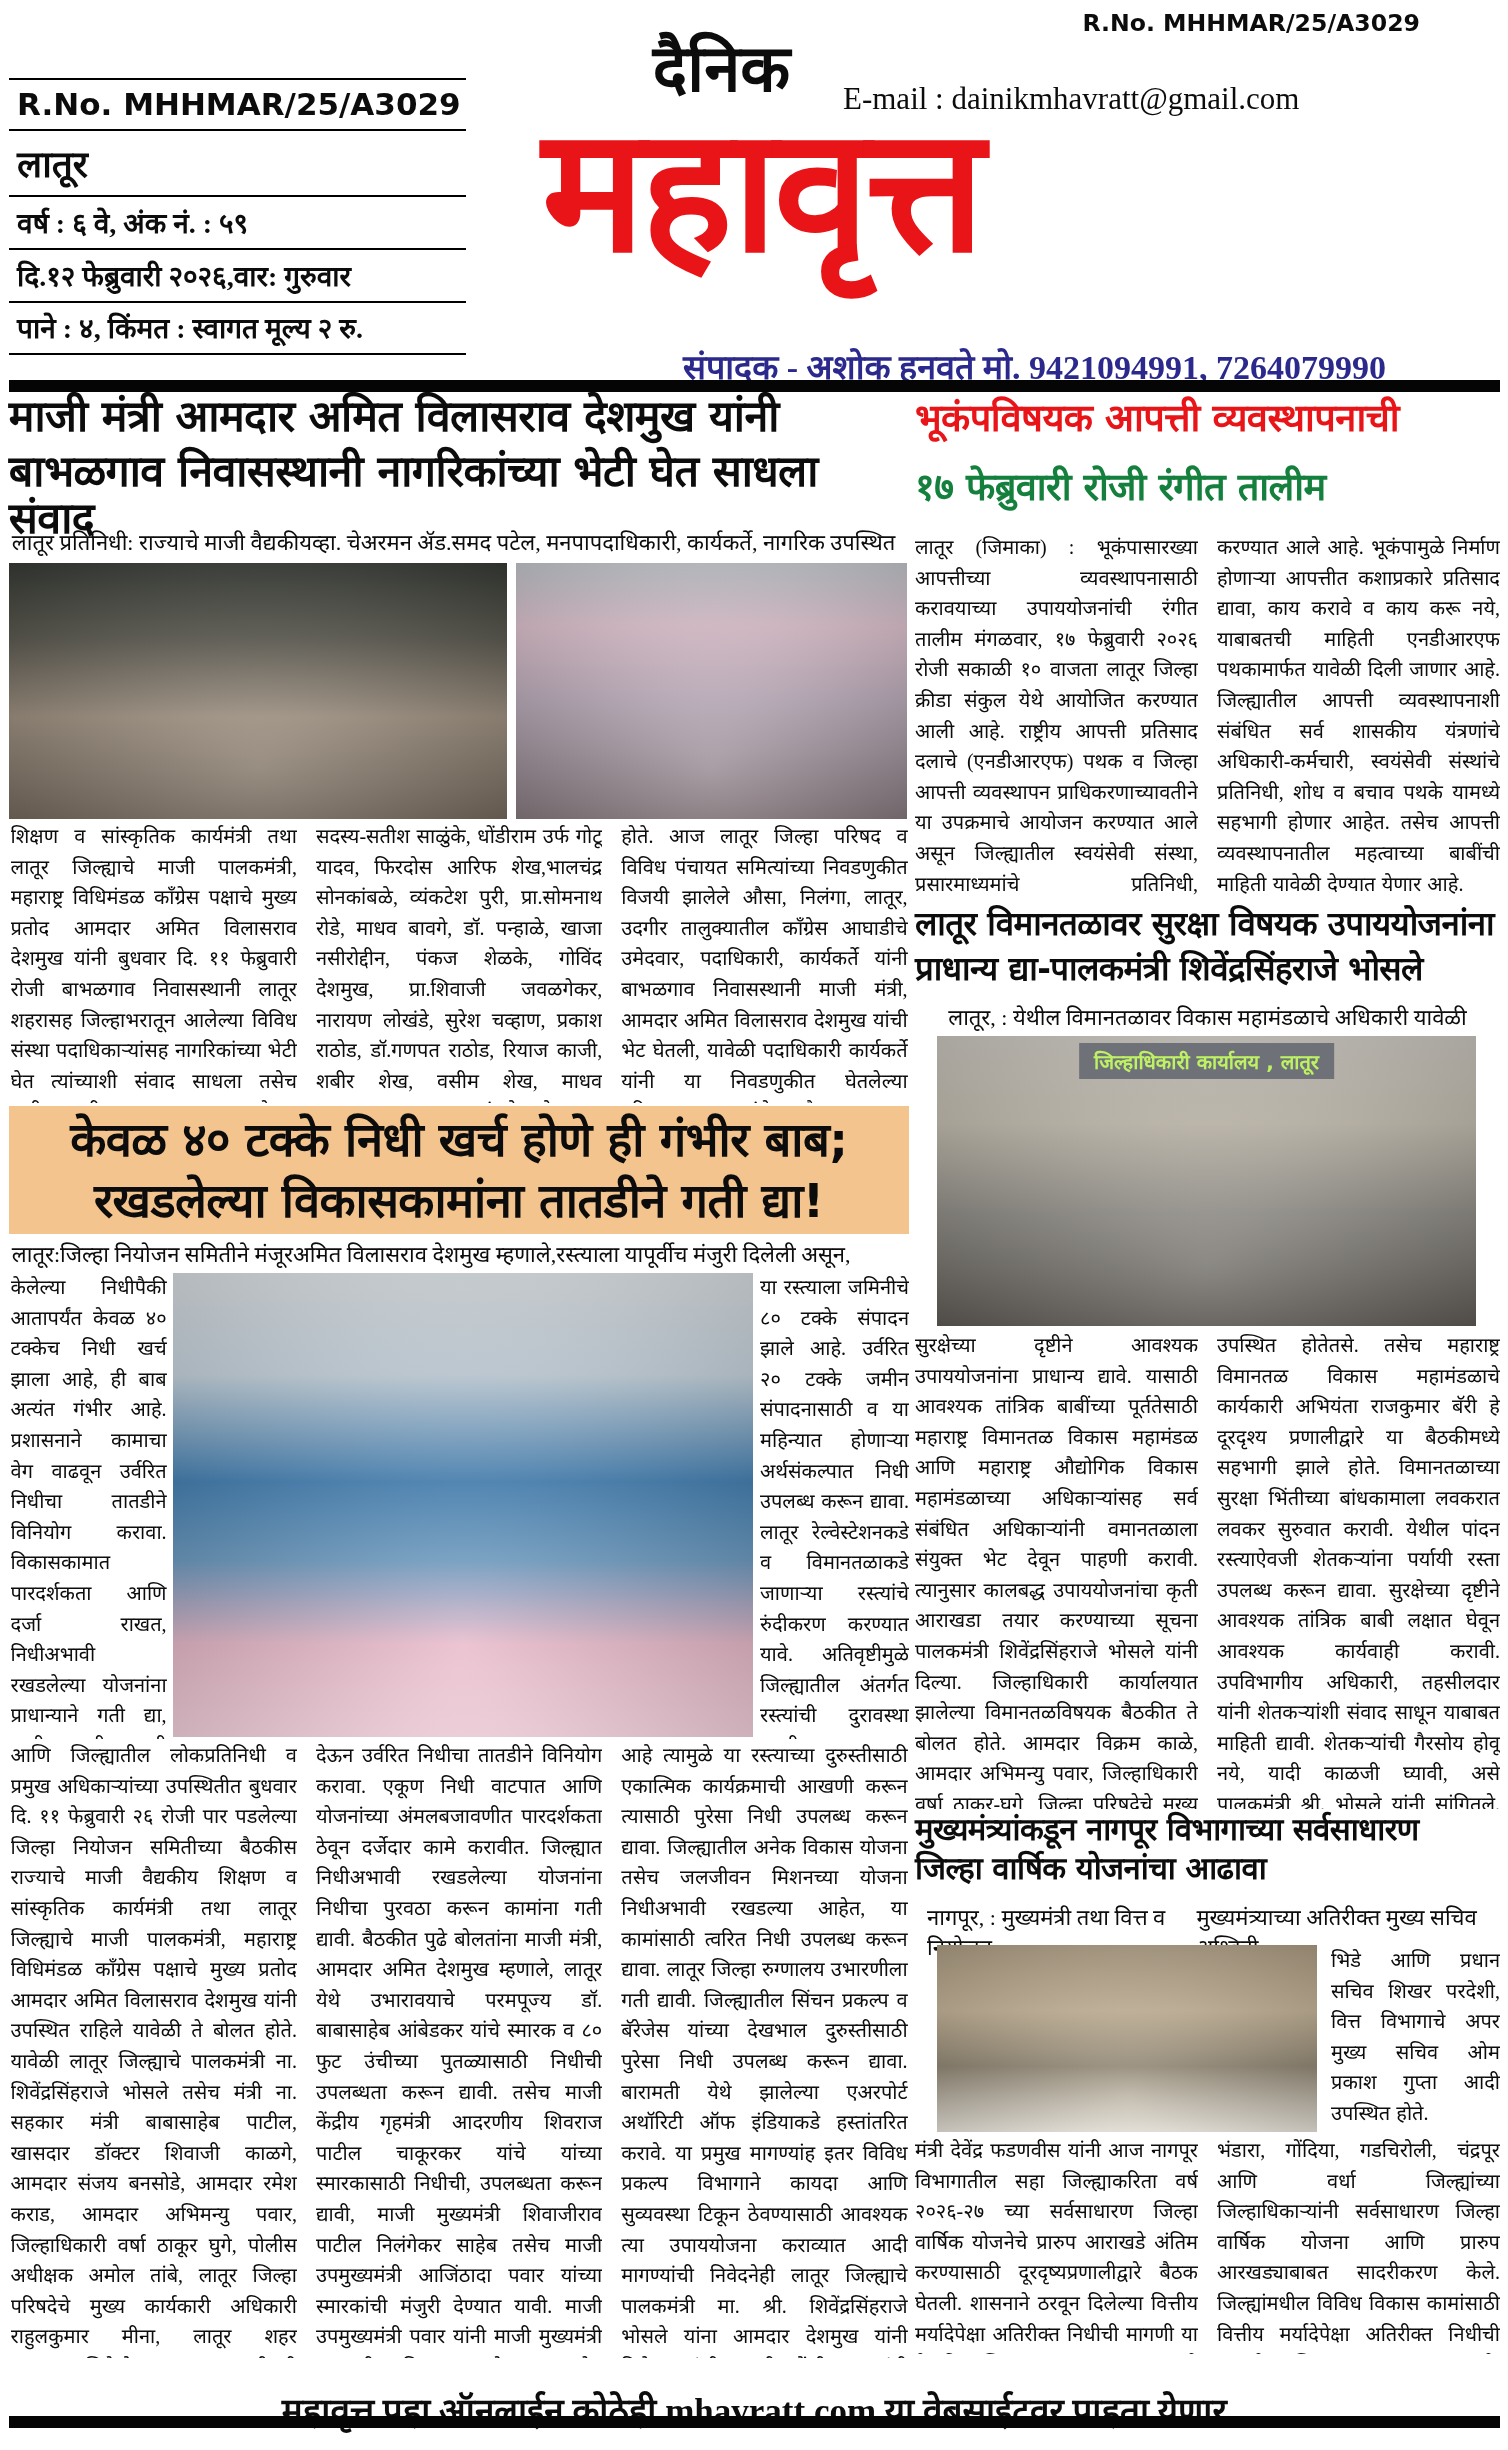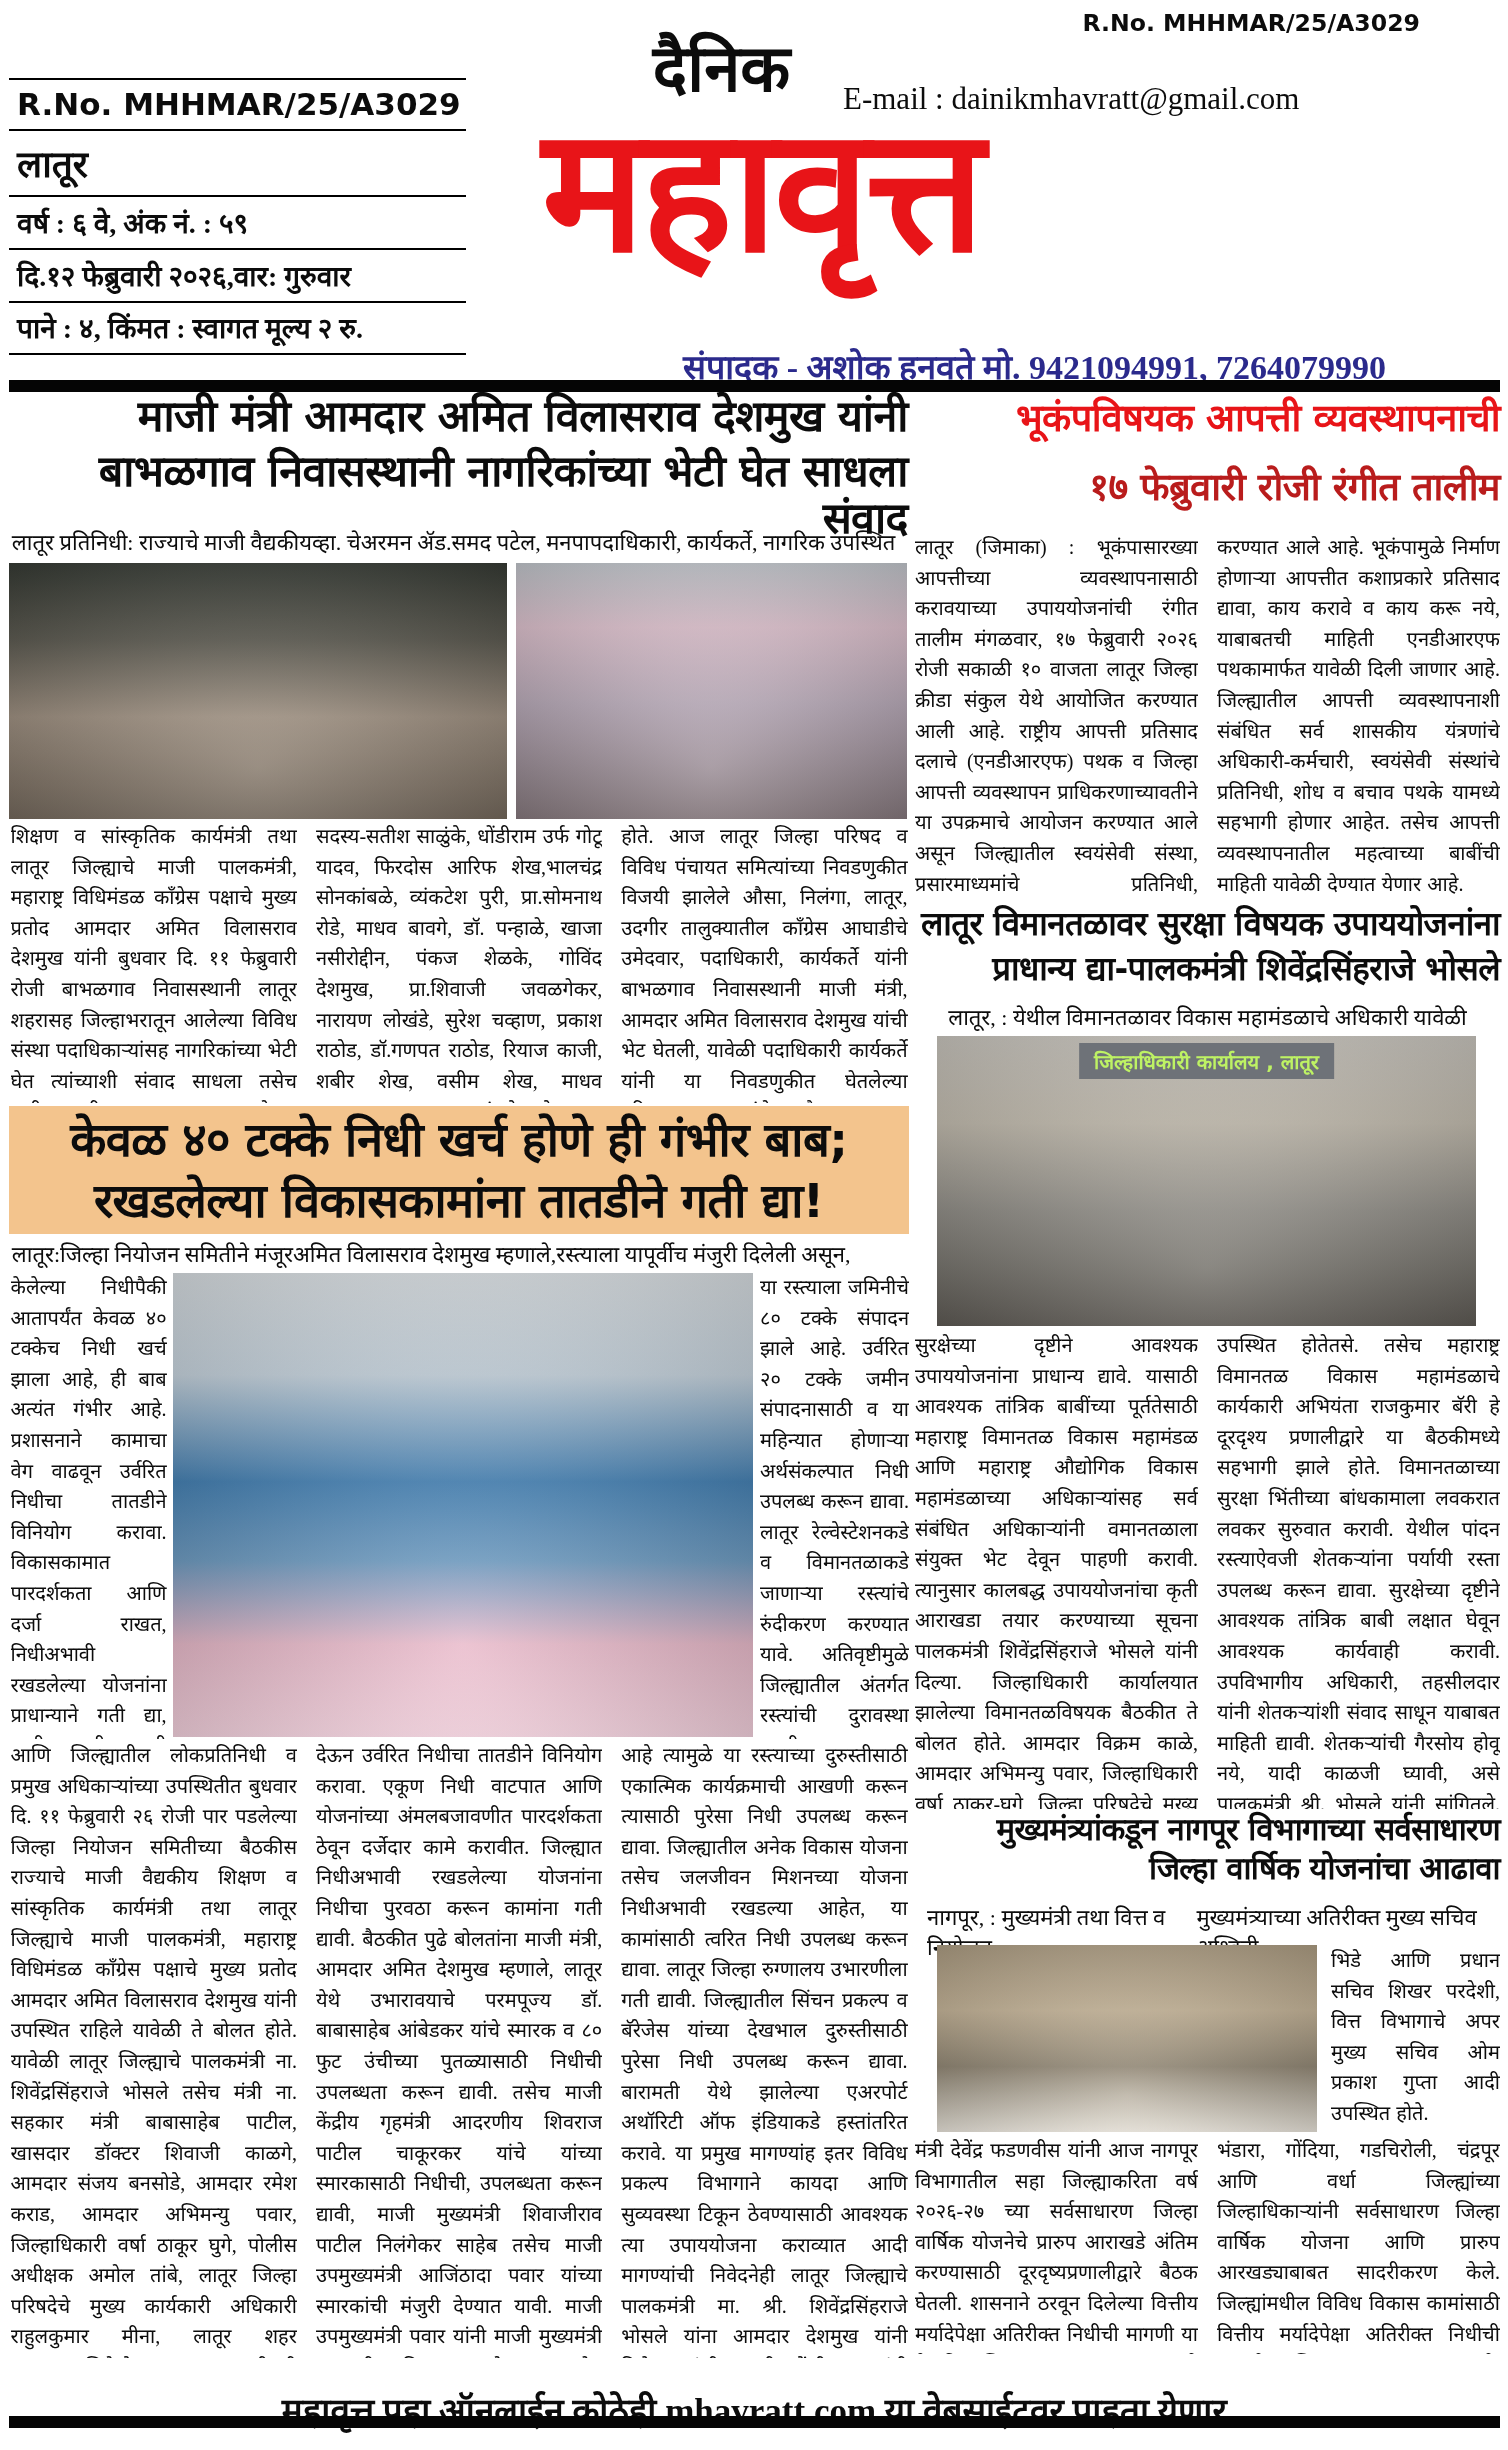--- a/index.html
+++ b/index.html
@@ -21,21 +21,21 @@
   .info-city  { font-size:37px; font-weight:bold; }
   .info-small { font-size:28px; font-weight:bold; }
   .dainik { left:583px; top:22.4px; width:277px; font-size:65px; font-weight:bold; text-align:center; }
   .email  { left:843px; top:57px; width:660px; font-size:31px; }
   .brand  { left:542px; top:83px; width:937px; font-size:172px; line-height:1.25;
             font-weight:bold; letter-spacing:-3.5px; }
   .editor { left:566px; top:319px; width:937px; font-size:34px; font-weight:bold; text-align:center; }
   .bar    { left:8.8px; right:8.3px; height:12.4px; background:#050505; }
 
   
-  .hl { font-weight:bold; text-align:right; line-height:1.1; font-family:"DejaVu Sans",sans-serif; letter-spacing:-0.6px; }
+  .hl { font-weight:bold; text-align:left; line-height:1.1; font-family:"DejaVu Sans",sans-serif; letter-spacing:-0.6px; }
   .h1a { left:8.8px; top:393px;  width:899px; font-size:43px; }
   .h1b { left:8.8px; top:448px;  width:899px; font-size:43px; }
   .h2a { left:915px; top:398px; width:585px; font-size:38px; }
   .h2b { left:915px; top:467px; width:585px; font-size:38px; }
   .h3a { left:915px; top:906px; width:585px; font-size:33px; }
   .h3b { left:915px; top:951px; width:585px; font-size:33px; }
   .h4a { left:915px; top:1812px; width:585px; font-size:31px; }
   .h4b { left:915px; top:1851px; width:585px; font-size:31px; }
 
   .byline-row { display:flex; justify-content:flex-start; font-size:22px; }
@@ -139,21 +139,21 @@
       <div class="ph-glass"></div>
     </div>
   <div class="abs bt ncol-r">या रस्त्याला जमिनीचे ८० टक्के संपादन झाले आहे. उर्वरित २० टक्के जमीन संपादनासाठी व या महिन्यात होणाऱ्या अर्थसंकल्पात निधी उपलब्ध करून द्यावा. लातूर रेल्वेस्टेशनकडे व विमानतळाकडे जाणाऱ्या रस्त्यांचे रुंदीकरण करण्यात यावे. अतिवृष्टीमुळे जिल्ह्यातील अंतर्गत रस्त्यांची दुरावस्था झाली</div>
   <div class="abs cols textB">
     <div class="bt">आणि जिल्ह्यातील लोकप्रतिनिधी व प्रमुख अधिकाऱ्यांच्या उपस्थितीत बुधवार दि. ११ फेब्रुवारी २६ रोजी पार पडलेल्या जिल्हा नियोजन समितीच्या बैठकीस राज्याचे माजी वैद्यकीय शिक्षण व सांस्कृतिक कार्यमंत्री तथा लातूर जिल्ह्याचे माजी पालकमंत्री, महाराष्ट्र विधिमंडळ काँग्रेस पक्षाचे मुख्य प्रतोद आमदार अमित विलासराव देशमुख यांनी उपस्थित राहिले यावेळी ते बोलत होते. यावेळी लातूर जिल्ह्याचे पालकमंत्री ना. शिवेंद्रसिंहराजे भोसले तसेच मंत्री ना. सहकार मंत्री बाबासाहेब पाटील, खासदार डॉक्टर शिवाजी काळगे, आमदार संजय बनसोडे, आमदार रमेश कराड, आमदार अभिमन्यु पवार, जिल्हाधिकारी वर्षा ठाकूर घुगे, पोलीस अधीक्षक अमोल तांबे, लातूर जिल्हा परिषदेचे मुख्य कार्यकारी अधिकारी राहुलकुमार मीना, लातूर शहर महानगरपालिकेचे आयुक्त श्रीमती मानसी, लातूर नियोजन अधिकारी सोमनाथ रेड्डी आदींसह संबंधित विभागाचे अधिकारी उपस्थित होते. यावेळी बोलतांना माजी मंत्री, आमदार</div>
     <div class="bt">देऊन उर्वरित निधीचा तातडीने विनियोग करावा. एकूण निधी वाटपात आणि योजनांच्या अंमलबजावणीत पारदर्शकता ठेवून दर्जेदार कामे करावीत. जिल्ह्यात निधीअभावी रखडलेल्या योजनांना निधीचा पुरवठा करून कामांना गती द्यावी. बैठकीत पुढे बोलतांना माजी मंत्री, आमदार अमित देशमुख म्हणाले, लातूर येथे उभारावयाचे परमपूज्य डॉ. बाबासाहेब आंबेडकर यांचे स्मारक व ८० फुट उंचीच्या पुतळ्यासाठी निधीची उपलब्धता करून द्यावी. तसेच माजी केंद्रीय गृहमंत्री आदरणीय शिवराज पाटील चाकूरकर यांचे यांच्या स्मारकासाठी निधीची, उपलब्धता करून द्यावी, माजी मुख्यमंत्री शिवाजीराव पाटील निलंगेकर साहेब तसेच माजी उपमुख्यमंत्री आजिंठादा पवार यांच्या स्मारकांची मंजुरी देण्यात यावी. माजी उपमुख्यमंत्री पवार यांनी माजी मुख्यमंत्री आदरणीय विलासराव देशमुख साहेब यांच्या स्मारकासंबंधी घोषणा केली होती, त्या घोषणे प्रमाणे स्मारक उभारणीला निधी मंजूर करून द्यावा. अत्यंत हलक्या दर्जाचे बनलेल्या लातूर शहरातील वाहतूक कोंडी सोडव्यासाठी, नवीन बाह्यवळण</div>
     <div class="bt">आहे त्यामुळे या रस्त्याच्या दुरुस्तीसाठी एकात्मिक कार्यक्रमाची आखणी करून त्यासाठी पुरेसा निधी उपलब्ध करून द्यावा. जिल्ह्यातील अनेक विकास योजना तसेच जलजीवन मिशनच्या योजना निधीअभावी रखडल्या आहेत, या कामांसाठी त्वरित निधी उपलब्ध करून द्यावा. लातूर जिल्हा रुग्णालय उभारणीला गती द्यावी. जिल्ह्यातील सिंचन प्रकल्प व बॅरेजेस यांच्या देखभाल दुरुस्तीसाठी पुरेसा निधी उपलब्ध करून द्यावा. बारामती येथे झालेल्या एअरपोर्ट अथॉरिटी ऑफ इंडियाकडे हस्तांतरित करावे. या प्रमुख मागण्यांह इतर विविध प्रकल्प विभागाने कायदा आणि सुव्यवस्था टिकून ठेवण्यासाठी आवश्यक त्या उपाययोजना कराव्यात आदी मागण्यांची निवेदनेही लातूर जिल्ह्याचे पालकमंत्री मा. श्री. शिवेंद्रसिंहराजे भोसले यांना आमदार देशमुख यांनी दिले. प्रारंभी माजी केंद्रीय गृहमंत्री शिवराज पाटील चाकूरकर, माजी उपमुख्यमंत्री आ. दादा पवार यांच्या निधनाबद्दल त्यांच्या प्रतिमेस मान्यवरांनी पुष्प अर्पण करून दोन मिनिटे स्तब्ध राहत श्रद्धांजली अर्पण केली.</div>
   </div>
 
   <div class="abs hl h2a" style="color:#e81418;">भूकंपविषयक आपत्ती व्यवस्थापनाची</div>
-  <div class="abs hl h2b" style="color:#b91c1c;">१७ फेब्रुवारी रोजी रंगीत तालीम</div>
+  <div class="abs hl h2b" style="color:#15803d;">१७ फेब्रुवारी रोजी रंगीत तालीम</div>
   <div class="abs cols textC">
     <div class="bt">लातूर (जिमाका) : भूकंपासारख्या आपत्तीच्या व्यवस्थापनासाठी करावयाच्या उपाययोजनांची रंगीत तालीम मंगळवार, १७ फेब्रुवारी २०२६ रोजी सकाळी १० वाजता लातूर जिल्हा क्रीडा संकुल येथे आयोजित करण्यात आली आहे. राष्ट्रीय आपत्ती प्रतिसाद दलाचे (एनडीआरएफ) पथक व जिल्हा आपत्ती व्यवस्थापन प्राधिकरणाच्यावतीने या उपक्रमाचे आयोजन करण्यात आले असून जिल्ह्यातील स्वयंसेवी संस्था, प्रसारमाध्यमांचे प्रतिनिधी, महाविद्यालयीन विद्यार्थी व नागरिकांनी यावेळी उपस्थित राहण्याचे आवाहन जिल्हा आपत्ती प्राधिकरणच्यावतीने</div>
     <div class="bt">करण्यात आले आहे. भूकंपामुळे निर्माण होणाऱ्या आपत्तीत कशाप्रकारे प्रतिसाद द्यावा, काय करावे व काय करू नये, याबाबतची माहिती एनडीआरएफ पथकामार्फत यावेळी दिली जाणार आहे. जिल्ह्यातील आपत्ती व्यवस्थापनाशी संबंधित सर्व शासकीय यंत्रणांचे अधिकारी-कर्मचारी, स्वयंसेवी संस्थांचे प्रतिनिधी, शोध व बचाव पथके यामध्ये सहभागी होणार आहेत. तसेच आपत्ती व्यवस्थापनातील महत्वाच्या बाबींची माहिती यावेळी देण्यात येणार आहे.</div>
   </div>
 
   <div class="abs hl h3a">लातूर विमानतळावर सुरक्षा विषयक उपाययोजनांना</div>
   <div class="abs hl h3b">प्राधान्य द्या-पालकमंत्री शिवेंद्रसिंहराजे भोसले</div>
   <div class="abs by3">लातूर,    :   येथील विमानतळावर विकास महामंडळाचे अधिकारी यावेळी</div>
   <div class="abs photo photo4">
     <div class="ph-glass"></div>

